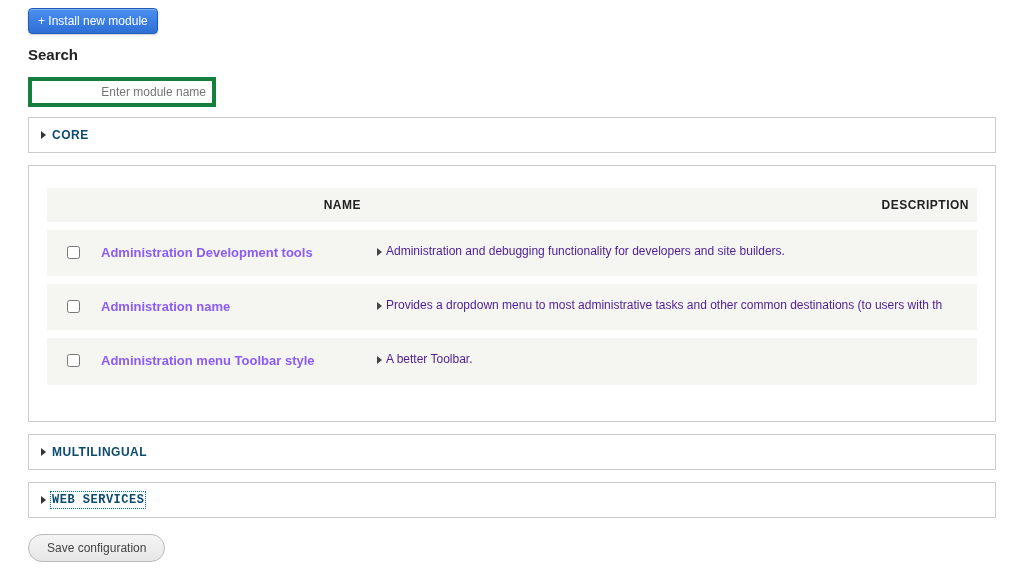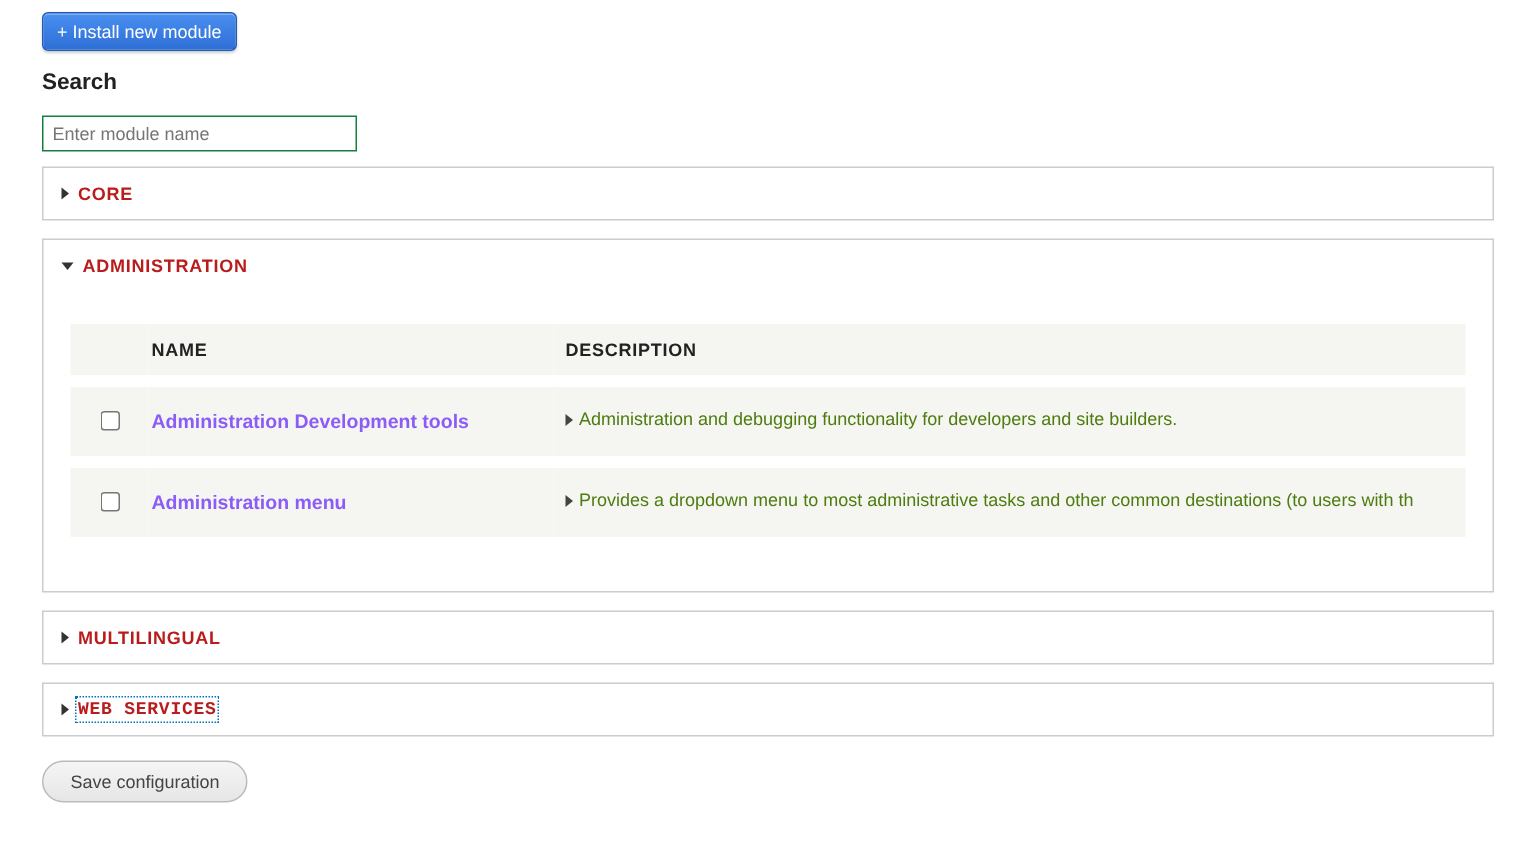--- a/index.html
+++ b/index.html
@@ -27,42 +27,43 @@
       margin-bottom: 12px;
     }
     .search-label {
       display: block;
       font-weight: bold;
       font-size: 15px;
       margin-bottom: 14px;
       color: #222;
     }
     .search-input {
-      width: 210px;
+      width: 188px;
       padding: 4px 6px;
-      border: 1px solid #15803d;
+      border: 4px solid #15803d;
       font-size: 12px;
       color: #888;
       font-family: inherit;
       margin-bottom: 10px;
+      text-align: right;
     }
     .fieldset {
       border: 1px solid #ccc;
       margin-bottom: 12px;
       padding: 0;
     }
     .fieldset-header {
       padding: 10px 12px;
       cursor: pointer;
       display: flex;
       align-items: center;
       gap: 6px;
     }
     .fieldset-title {
-      color: #b91c1c;
+      color: #0c4a6e;
       font-weight: bold;
       font-size: 12px;
       letter-spacing: 0.5px;
       text-transform: uppercase;
     }
     .fieldset-title.outlined {
       outline: 1px dotted #0074bd;
       outline-offset: 1px;
       font-family: Liberation Mono, monospace;
     }
@@ -82,21 +83,21 @@
     }
     .fieldset-body {
       padding: 14px 18px 28px 18px;
     }
     .module-table {
       width: 100%;
       border-collapse: separate;
       border-spacing: 0 8px;
     }
     .module-table th {
-      text-align: left;
+      text-align: right;
       font-size: 12px;
       font-weight: bold;
       letter-spacing: 0.5px;
       padding: 10px 8px;
       color: #222;
       background: #f5f5f2;
     }
     .module-table th.col-check {
       width: 52px;
     }
@@ -119,21 +120,21 @@
     }
     .module-table td.col-name {
       width: 270px;
       font-weight: bold;
       font-size: 13px;
       color: #8b5cf6;
       padding-left: 2px;
       line-height: 1.4;
     }
     .module-table td.col-desc {
-      color: #4d7c0f;
+      color: #4c1d95;
       overflow: hidden;
       white-space: nowrap;
       text-overflow: clip;
       max-width: 0;
     }
     .desc-chevron {
       display: inline-block;
       width: 0;
       height: 0;
       border-style: solid;
@@ -172,48 +173,51 @@
 
 <div class="fieldset">
   <div class="fieldset-header">
     <span class="chevron right"></span>
     <span class="fieldset-title">CORE</span>
   </div>
 </div>
 
 
 <div class="fieldset">
-  <div class="fieldset-header">
-    <span class="chevron down"></span>
-    <span class="fieldset-title">ADMINISTRATION</span>
-  </div>
   <div class="fieldset-body">
     <table class="module-table">
       <thead>
         <tr>
           <th class="col-check"></th>
           <th class="col-name">NAME</th>
           <th class="col-desc">DESCRIPTION</th>
         </tr>
       </thead>
       <tbody>
         <tr>
           <td class="col-check"><input type="checkbox" class="module-checkbox" style=""></td>
           <td class="col-name">Administration Development tools</td>
           <td class="col-desc">
             <span class="desc-chevron"></span><span>Administration and debugging functionality for developers and site builders.</span>
           </td>
         </tr>
         <tr>
           <td class="col-check"><input type="checkbox" class="module-checkbox" style=""></td>
-          <td class="col-name">Administration menu</td>
+          <td class="col-name">Administration name</td>
           <td class="col-desc">
             <span class="desc-chevron"></span><span>Provides a dropdown menu to most administrative tasks and other common destinations (to users with th</span>
           </td>
         </tr>
+        <tr>
+          <td class="col-check"><input type="checkbox" class="module-checkbox" style=""></td>
+          <td class="col-name">Administration menu Toolbar style</td>
+          <td class="col-desc">
+            <span class="desc-chevron"></span><span>A better Toolbar.</span>
+          </td>
+        </tr>
       </tbody>
     </table>
   </div>
 </div>
 
 
 <div class="fieldset">
   <div class="fieldset-header">
     <span class="chevron right"></span>
     <span class="fieldset-title">MULTILINGUAL</span>

